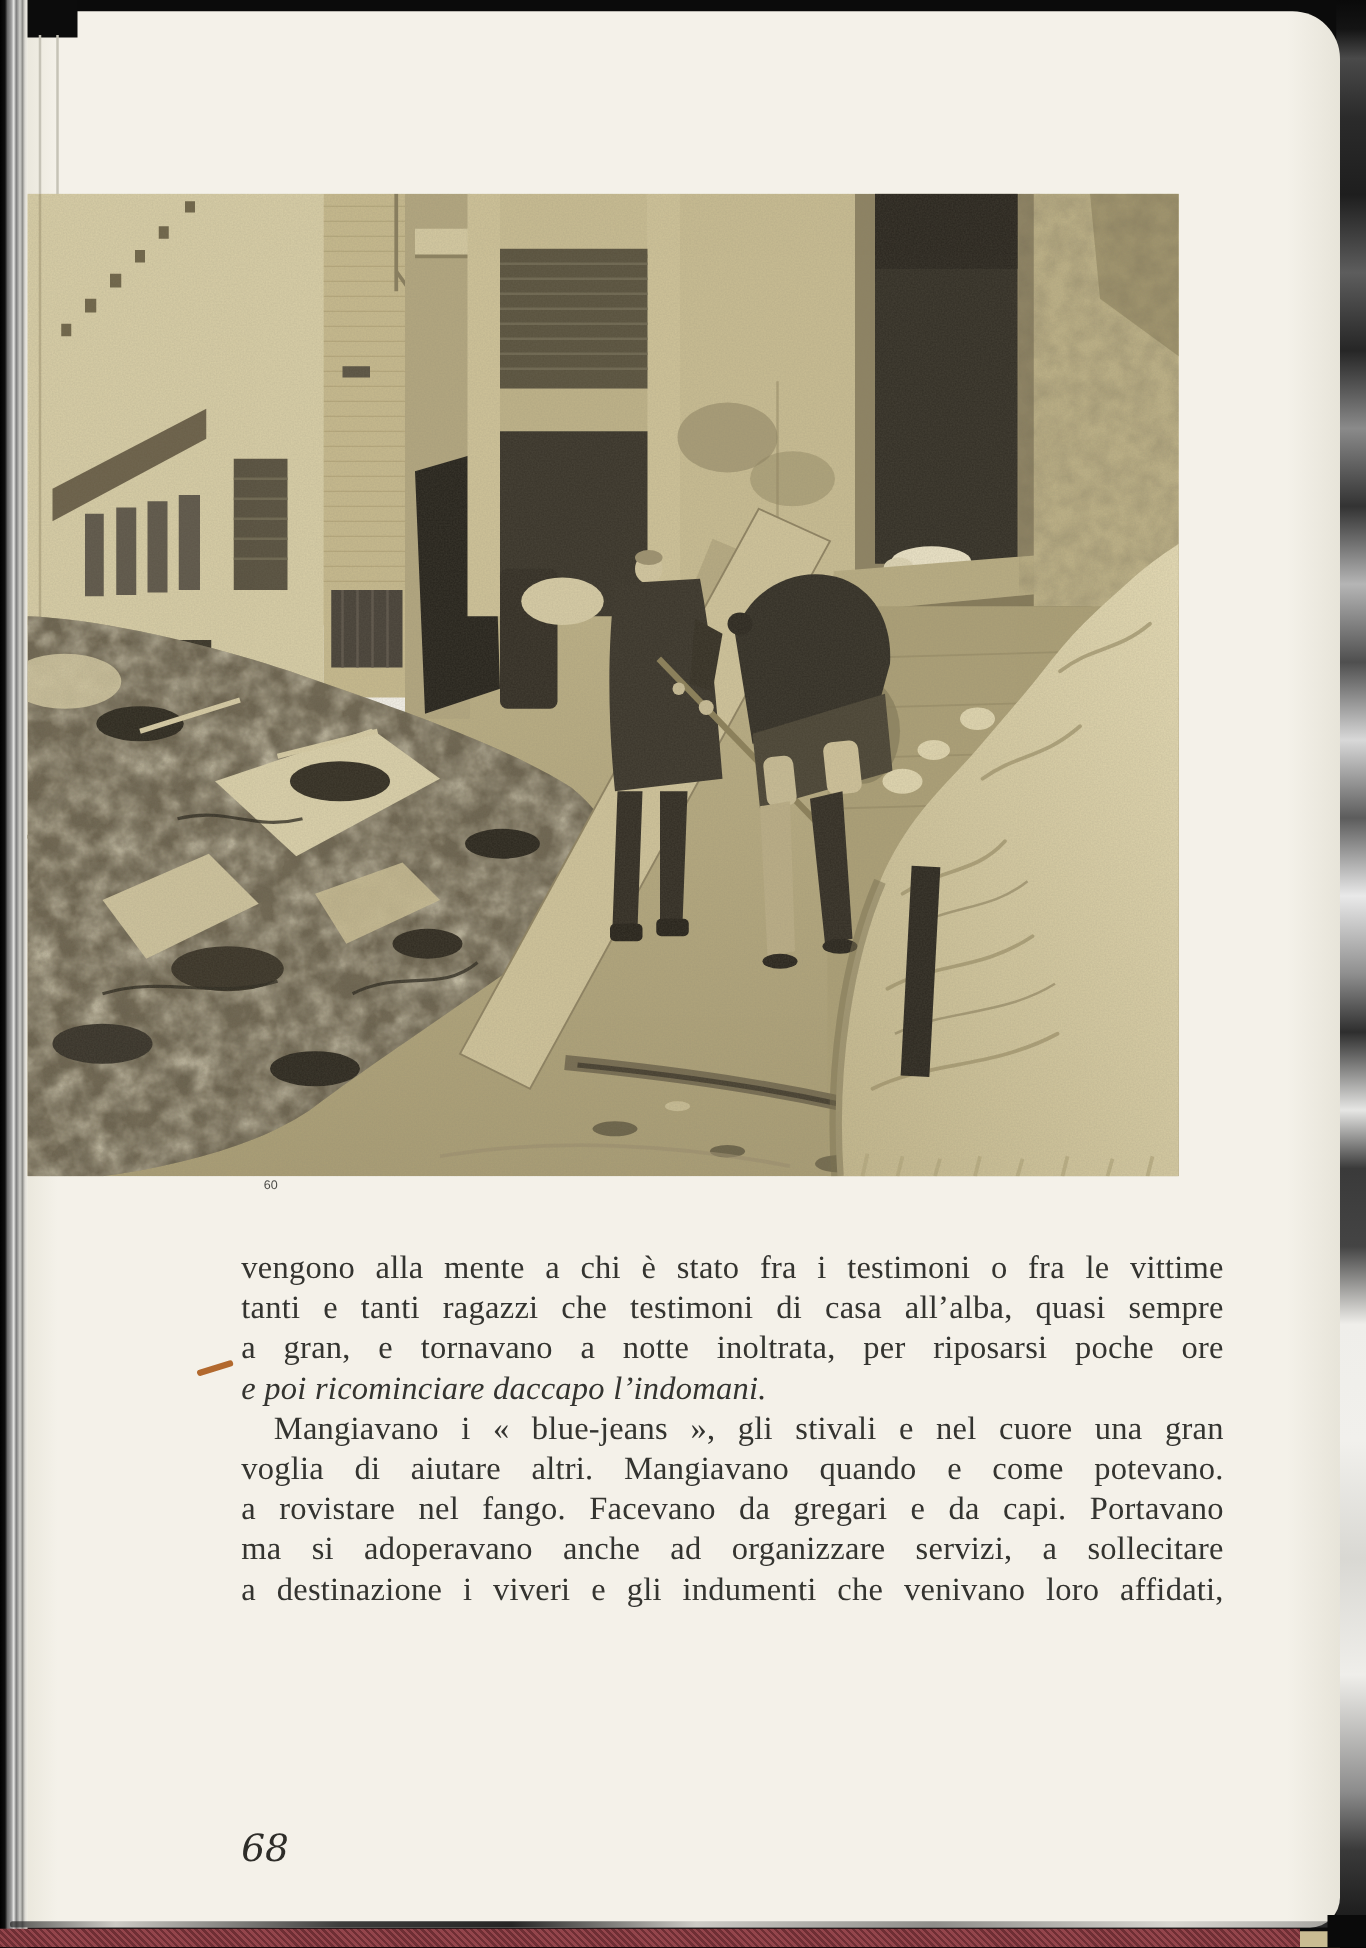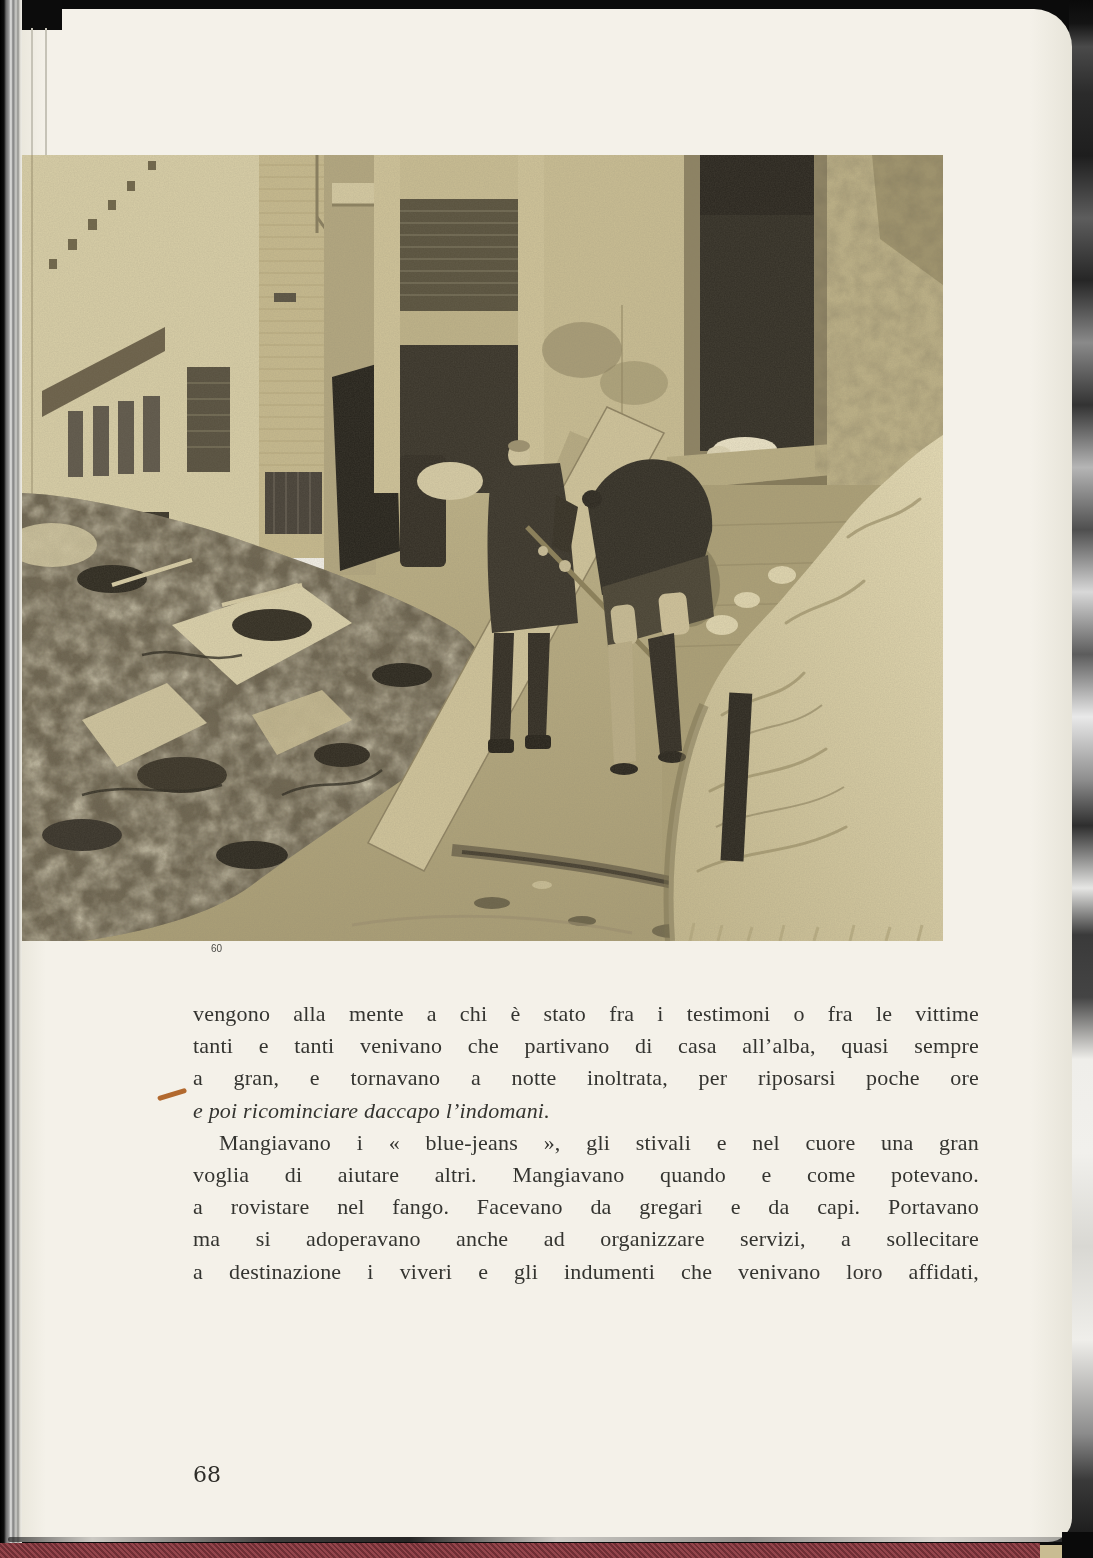--- a/index.html
+++ b/index.html
@@ -22,29 +22,29 @@
   .left-edges{position:absolute;left:0;top:0;width:22px;height:1558px;z-index:5;
     background:linear-gradient(90deg,#000 0px,#0e0e0e 4px,#6a6a6a 6px,#9a9a9a 9px,
       #e8e8e6 11px,#7c7c7c 13px,#cfcfcb 16px,#8f8f8b 18px,#dddbd4 20px,#efede5 22px);}
   .edge-line-a,.edge-line-b{position:absolute;top:28px;width:2px;height:128px;background:#c6c3b7;z-index:5;}
   .edge-line-a{left:31px;}.edge-line-b{left:45px;}
   .photo{position:absolute;left:22px;top:155px;width:921px;height:786px;z-index:6;}
   .photo svg{display:block;}
   .caption{position:absolute;left:211px;top:943px;z-index:7;
     font-family:"Liberation Sans",sans-serif;font-size:10px;color:#4c4c48;}
   .textblock{position:absolute;left:193px;top:998px;width:786px;z-index:7;
-    font-size:22px;line-height:32.2px;color:#343430;letter-spacing:0.2px;}
+    font-size:26px;line-height:32.2px;color:#343430;letter-spacing:0.2px;}
   .line{text-align:justify;text-align-last:justify;white-space:normal;}
   .line.short{text-align-last:left;font-style:italic;}
   .line.indent{text-indent:26px;}
   .margin-mark{position:absolute;left:157px;top:1092px;width:30px;height:4.5px;z-index:7;
     background:#b2692e;border-radius:3px;transform:rotate(-17deg);}
   .pagenum{position:absolute;left:193px;top:1462px;z-index:7;
-    font-family:"DejaVu Serif","Liberation Serif",serif;
-    font-size:22px;color:#2e2d29;}
+    font-family:"DejaVu Serif","Liberation Serif",serif;font-style:italic;
+    font-size:30px;color:#2e2d29;}
   .bottom-edge-line{position:absolute;left:8px;top:1537px;width:1056px;height:5px;z-index:8;border-radius:2px;
     background:linear-gradient(90deg,rgba(40,40,40,.75) 0%,rgba(110,110,110,.3) 8%,
       rgba(30,30,30,.85) 25%,rgba(15,15,15,.9) 38%,rgba(130,130,130,.35) 52%,
       rgba(60,60,60,.55) 70%,rgba(150,150,150,.3) 88%,rgba(80,80,80,.45) 100%);}
   .cover-strip{position:absolute;left:0;top:1543px;width:1040px;height:15px;z-index:9;
     background:#8e3b42;
     background-image:repeating-linear-gradient(45deg,rgba(0,0,0,.22) 0 2px,rgba(255,255,255,.05) 2px 4px);}
   .corner-tan{position:absolute;left:1040px;top:1545px;width:32px;height:13px;background:#c9bc92;z-index:9;}
   .corner-black{position:absolute;left:1062px;top:1532px;width:31px;height:26px;background:#0a0a0a;z-index:10;}
 </style>
@@ -302,21 +302,21 @@
       <rect x="703" y="538" width="23" height="168" fill="#2d2921" transform="rotate(3 714 620)"></rect>
 
       <rect x="0" y="0" width="921" height="786" filter="url(#grain)" opacity="0.55"></rect>
     </svg>
   </div>
 
   <div class="caption">60</div>
 
   <div class="textblock">
     <div class="line">vengono alla mente a chi è stato fra i testimoni o fra le vittime</div>
-    <div class="line">tanti e tanti venivano che partivano di casa all’alba, quasi sempre</div>
+    <div class="line">tanti e tanti ragazzi che testimoni di casa all’alba, quasi sempre</div>
     <div class="line">a gran, e tornavano a notte inoltrata, per riposarsi poche ore</div>
     <div class="line short">e poi ricominciare daccapo l’indomani.</div>
     <div class="line indent">Mangiavano i « blue-jeans », gli stivali e nel cuore una gran</div>
     <div class="line">voglia di aiutare altri. Mangiavano quando e come potevano.</div>
     <div class="line">a rovistare nel fango. Facevano da gregari e da capi. Portavano</div>
     <div class="line">ma si adoperavano anche ad organizzare servizi, a sollecitare</div>
     <div class="line">a destinazione i viveri e gli indumenti che venivano loro affidati,</div>
   </div>
 
   <div class="margin-mark"></div>

